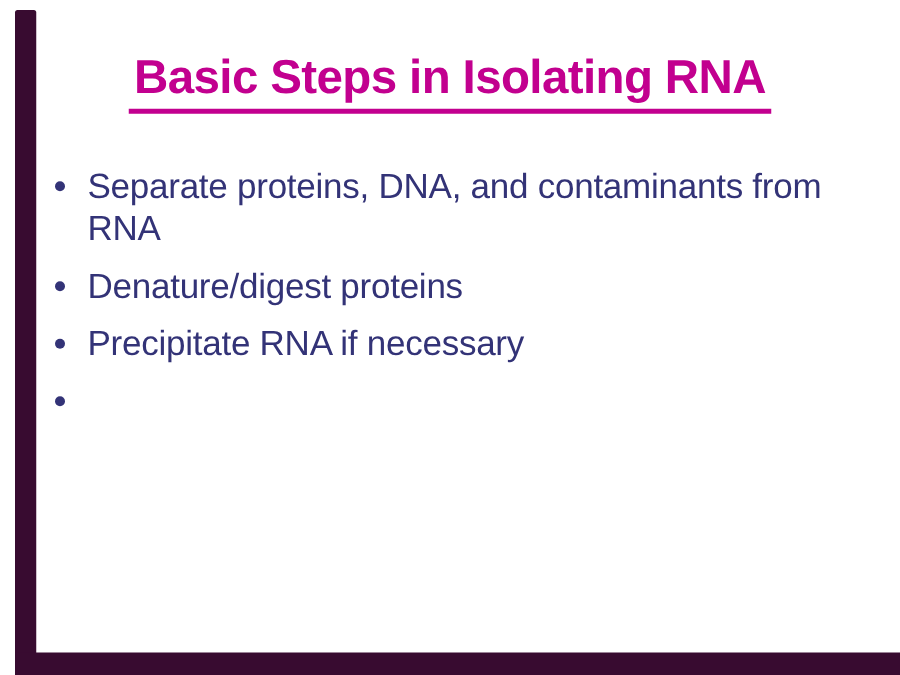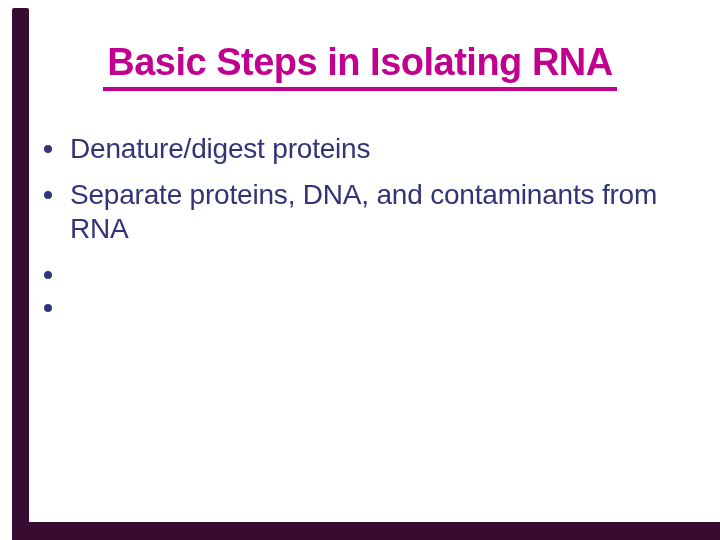--- a/index.html
+++ b/index.html
@@ -83,27 +83,28 @@
   <div class="frame-left"></div>
   <div class="frame-bottom"></div>
 
   <h1 class="title">
     <span class="title-text">Basic Steps in Isolating RNA</span>
   </h1>
 
   <ul class="bullets">
     <li>
       <span class="bullet-dot"></span>
+      <span class="bullet-text">Separate proteins, DNA, and contaminants from RNA</span>
+    </li>
+    <li>
+      <span class="bullet-dot"></span>
       <span class="bullet-text">Denature/digest proteins</span>
     </li>
     <li>
       <span class="bullet-dot"></span>
-      <span class="bullet-text">Separate proteins, DNA, and contaminants from RNA</span>
-    </li>
-    <li>
-      <span class="bullet-dot"></span>
+      <span class="bullet-text">Precipitate RNA if necessary</span>
     </li>
     <li>
       <span class="bullet-dot"></span>
     </li>
   </ul>
 
 </div>
 
 </body></html>

